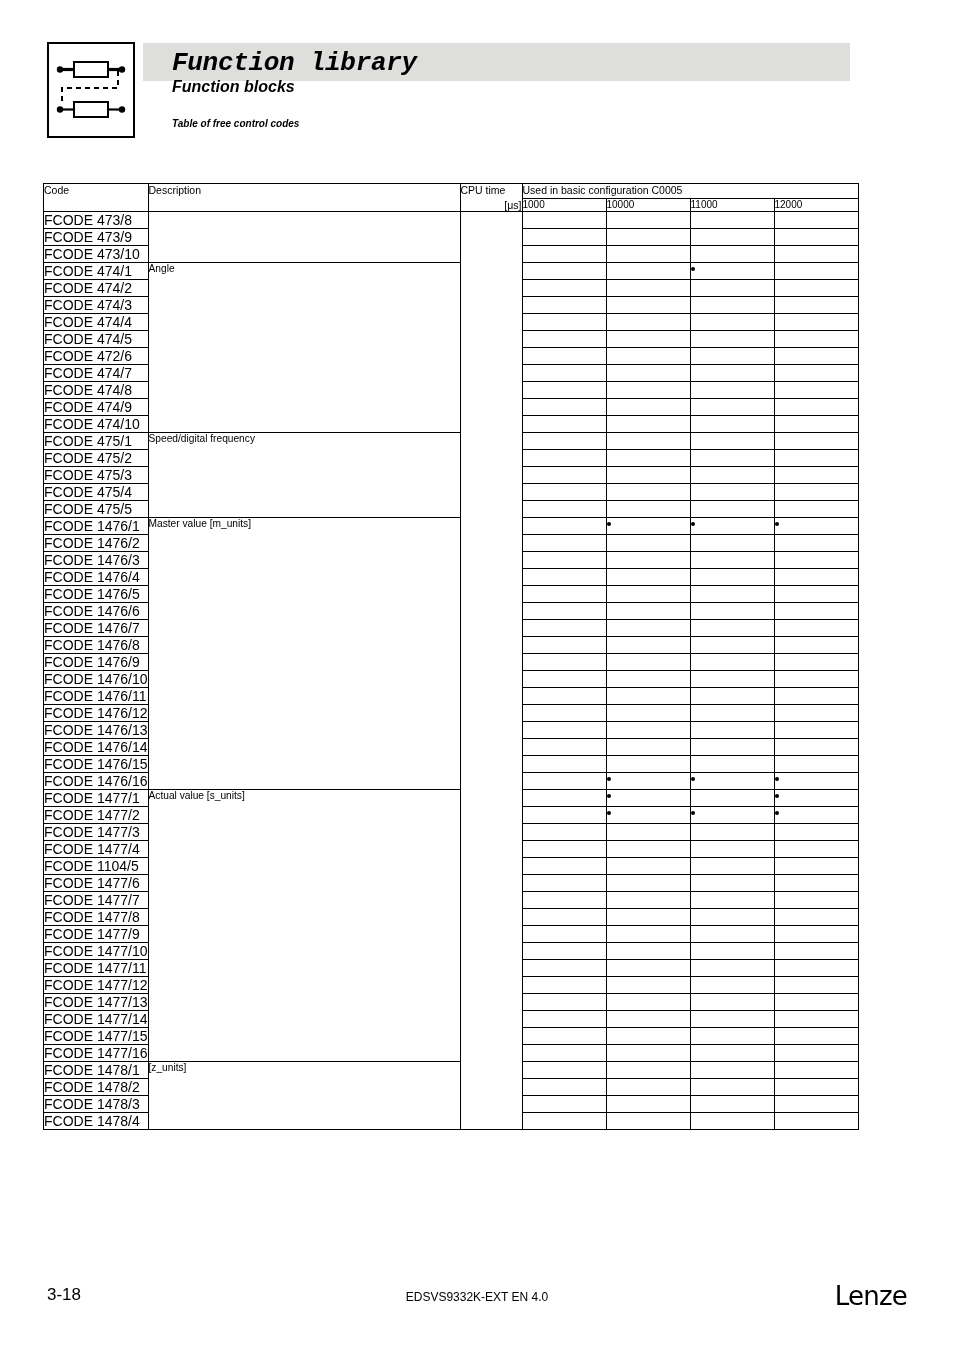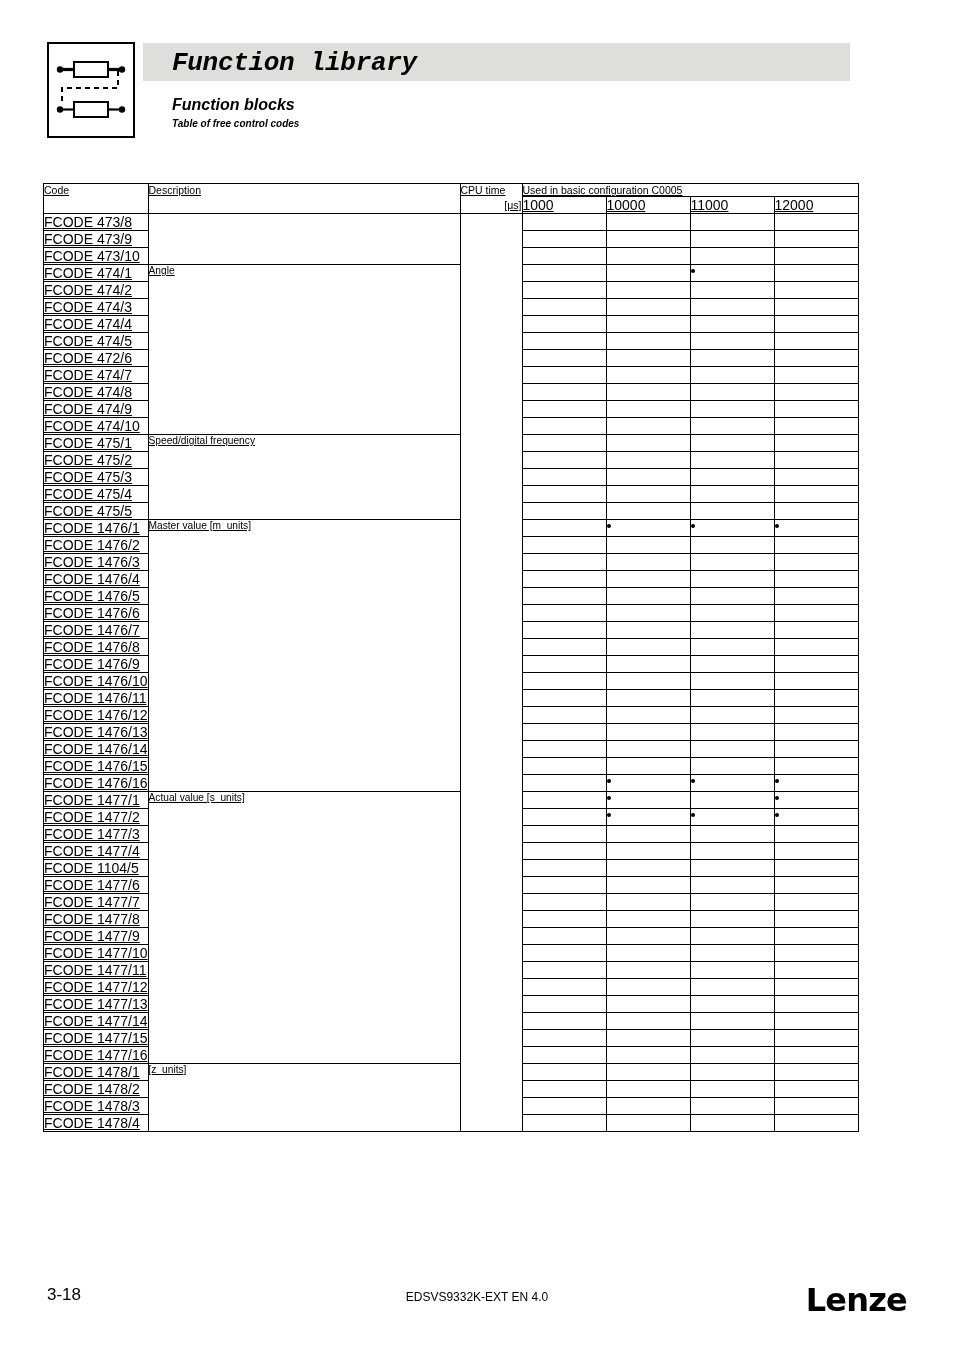--- a/index.html
+++ b/index.html
@@ -49,21 +49,21 @@
     font-size: 26px;
     font-weight: bold;
     font-style: italic;
     letter-spacing: -0.3px;
     white-space: nowrap;
     font-family: Liberation Mono, monospace;
   }
   .title-sub {
     position: absolute;
     left: 172px;
-    top: 96px;
+    top: 78px;
     font-size: 16px;
     font-weight: bold;
     font-style: italic;
     white-space: nowrap;
   }
   .title-sub2 {
     position: absolute;
     left: 172px;
     top: 118px;
     font-size: 10px;
@@ -76,21 +76,20 @@
   
   .table-wrap {
     position: absolute;
     left: 43px;
     top: 183px;
   }
   table.codes {
     border-collapse: collapse;
     table-layout: fixed;
     font-size: 10.2px;
-    text-decoration: underline;
   }
   table.codes td, table.codes th {
     border: 1px solid #000;
     padding: 0;
     vertical-align: top;
     font-weight: normal;
     text-align: left;
   }
   .h-code    { width: 96px; }
   .h-desc    { width: 312px; }
@@ -104,21 +103,21 @@
     vertical-align: top;
   }
   th.hcell-cpu {
     font-weight: bold;
     font-size: 10.5px;
     text-align: center;
     padding: 4px 2px;
   }
   th.hcell-cfg {
     font-weight: bold;
-    font-size: 14px;
+    font-size: 10px;
     text-align: center;
     padding: 4px 2px;
   }
   .cpu-unit {
     display: block;
     margin-top: 3px;
     text-align: right;
   }
 
   td.code-cell {
@@ -169,22 +168,22 @@
     left: 0;
     top: 5px;
     width: 954px;
     text-align: center;
     font-size: 12px;
   }
   .brand {
     position: absolute;
     right: 47px;
     top: -4px;
-    font-size: 32px;
-    font-weight: bold;
+    font-size: 26px;
+    font-weight: normal;
     letter-spacing: -0.8px;
     font-family: "DejaVu Sans", sans-serif;
   }
 </style>
 </head>
 <body>
 
 <div class="header">
 
   <div class="header-icon">

